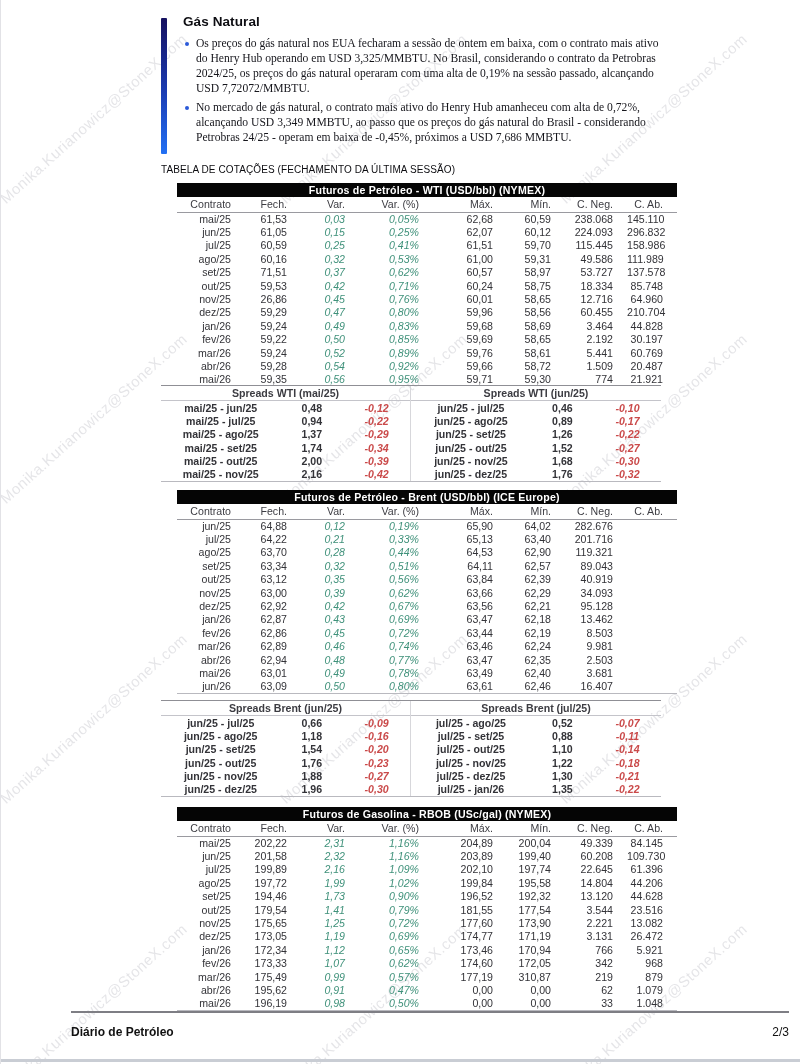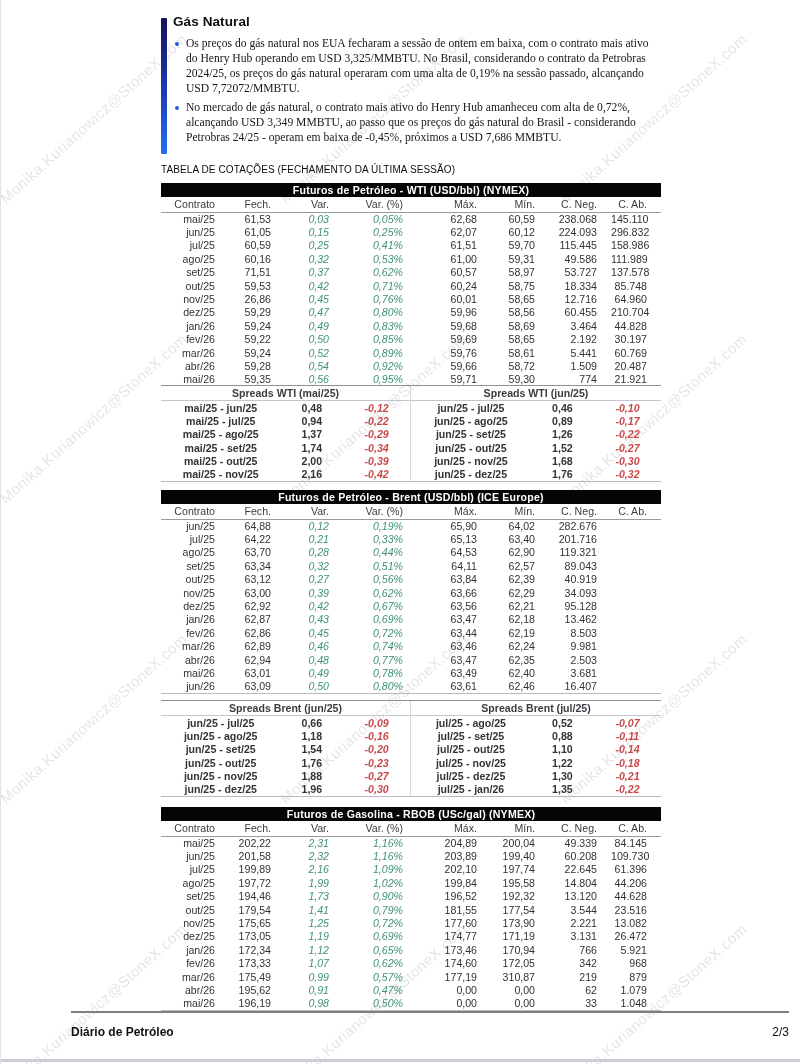--- a/index.html
+++ b/index.html
@@ -16,35 +16,35 @@
         white-space:nowrap; transform:rotate(-42deg); letter-spacing:0.5px; }
 
   .content { position:relative; z-index:1; }
 
   
   .gas { position:absolute; left:160px; top:14px; width:500px; }
   .gas-bar { position:absolute; left:0; top:4px; width:6px; height:136px;
              background:linear-gradient(#15105e,#1e46c8 55%,#2ف); 
              background:linear-gradient(180deg,#16115f 0%,#1b3db4 55%,#2270f4 100%);
              border-radius:1px; }
-  .gas-body { margin-left:12px; }
+  .gas-body { margin-left:22px; }
   .gas-title { font-size:13.5px; font-weight:bold; color:#0d0d12; margin-bottom:7px;
                letter-spacing:0.1px; }
   .gas-bullets { list-style:none; }
   .gas-bullets li { position:relative; padding-left:13px; margin-bottom:4px;
                     font-family:"Liberation Serif", serif; font-size:11.6px;
                     line-height:15px; color:#16161c; text-align:left; }
   .gas-bullets li::before { content:""; position:absolute; left:2px; top:5.5px;
                             width:4px; height:4px; border-radius:50%; background:#2b59d8; }
 
   .quotes-heading { position:absolute; left:160px; top:164px; font-size:10px;
                     font-weight:normal; color:#0c0c10; letter-spacing:0.1px;text-align:center; }
 
   
-  .tblwrap { position:absolute; left:160px; width:500px; }
+  .tblwrap { position:absolute; left:176px; width:500px; }
   .tbl-bar { background:#050505; color:#fff; text-align:center; font-size:10.6px;
              font-weight:bold; height:14px; line-height:14px; letter-spacing:0.2px; }
   table { border-collapse:collapse; width:100%; table-layout:fixed; }
   .futures th { font-size:10.6px; font-weight:normal; color:#3c3c42; height:15px;
                 border-bottom:1.5px solid #9a9aa0; }
   .futures td { font-size:10.6px; color:#333338; height:13.4px; }
   .futures th, .futures td { text-align:right; padding-right:14px; white-space:nowrap; }
   .futures th:first-child, .futures td:first-child { text-align:right; padding-right:10px; }
   .futures col.c1{width:64px} .futures col.c2{width:60px} .futures col.c3{width:58px}
   .futures col.c4{width:74px} .futures col.c5{width:74px} .futures col.c6{width:58px}
@@ -407,21 +407,21 @@
               <td class="c-var">0,32</td>
               <td class="c-var">0,51%</td>
               <td class="c-num">64,11</td>
               <td class="c-num">62,57</td>
               <td class="c-num">89.043</td>
               <td class="c-num"></td>
             </tr>
             <tr>
               <td>out/25</td>
               <td class="c-num">63,12</td>
-              <td class="c-var">0,27</td>
+              <td class="c-var">0,35</td>
               <td class="c-var">0,56%</td>
               <td class="c-num">63,84</td>
               <td class="c-num">62,39</td>
               <td class="c-num">40.919</td>
               <td class="c-num"></td>
             </tr>
             <tr>
               <td>nov/25</td>
               <td class="c-num">63,00</td>
               <td class="c-var">0,39</td>

